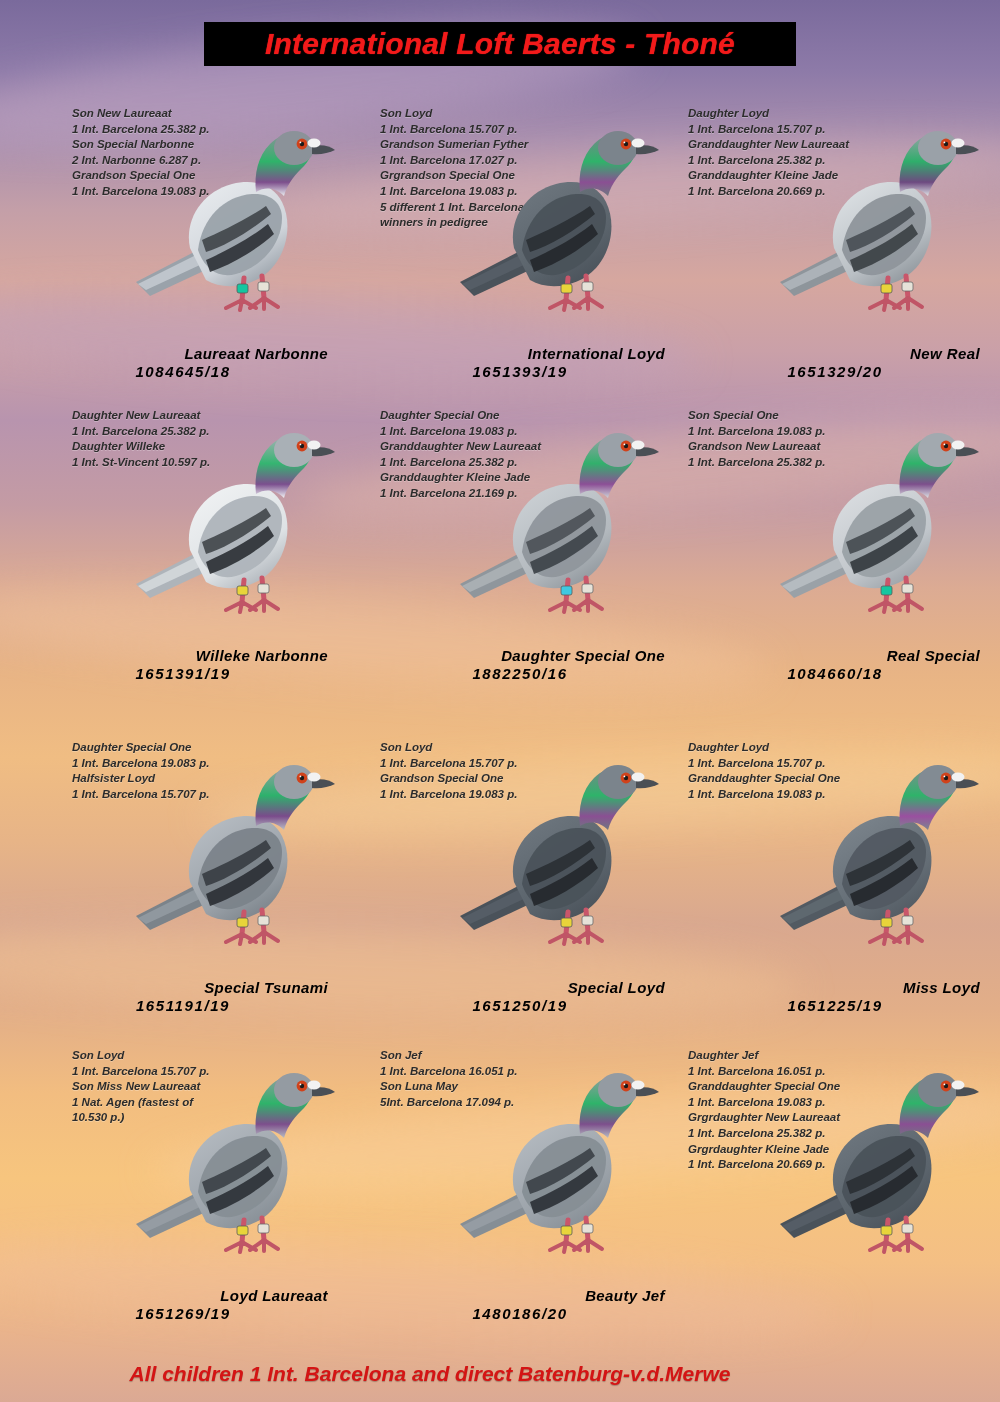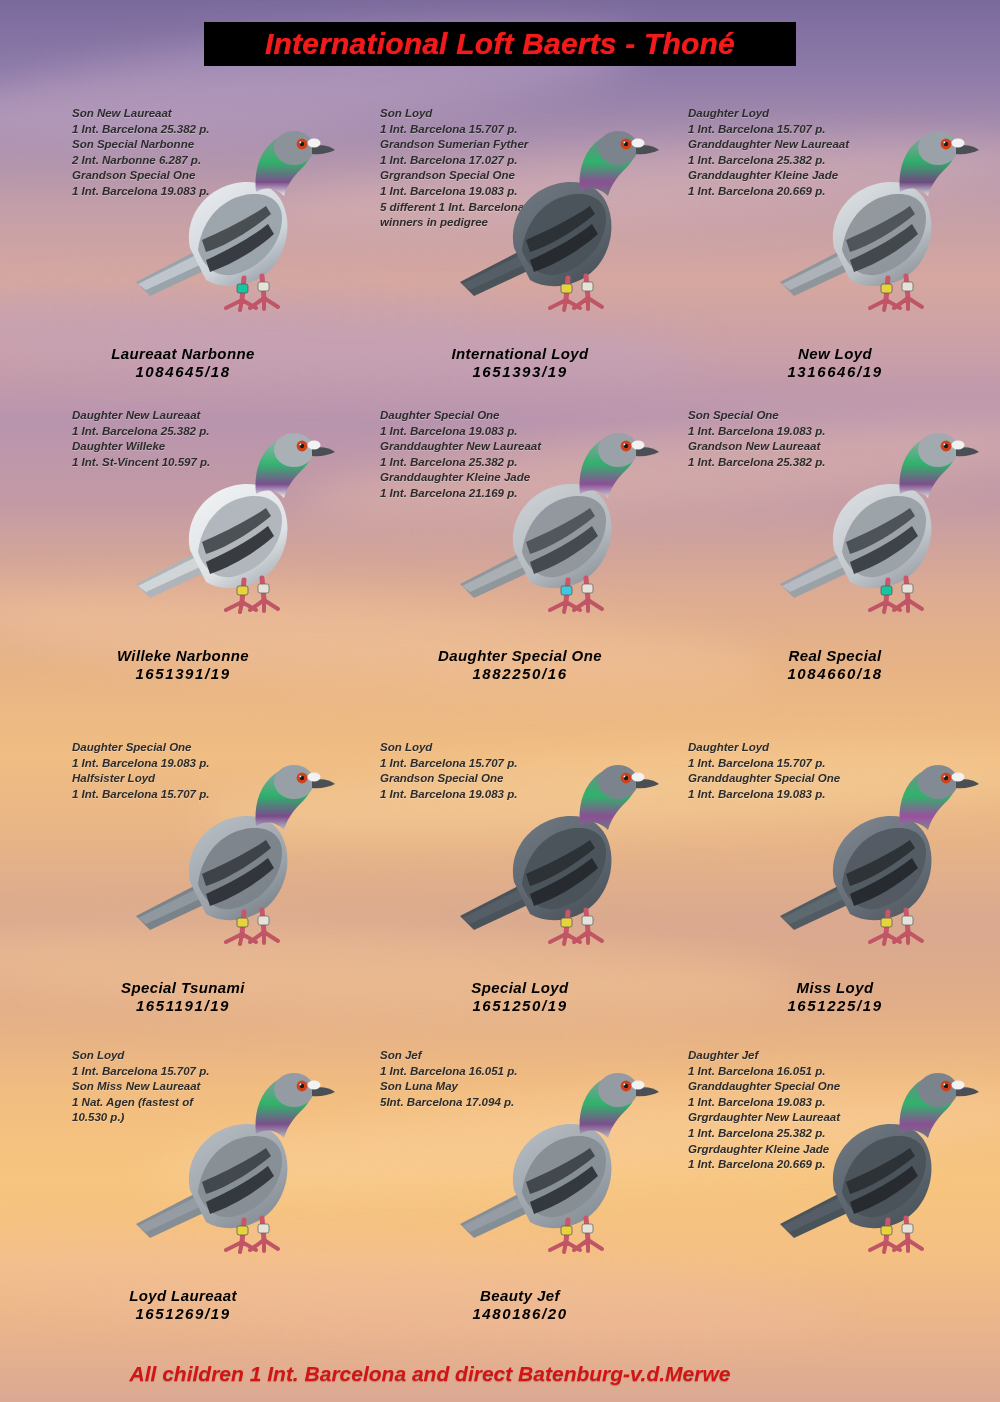--- a/index.html
+++ b/index.html
@@ -123,21 +123,21 @@
     left: 0;
     width: 290px;
     text-align: center;
     color: #000;
     font-weight: bold;
     font-style: italic;
   }
   .col0 .namebox { left: 10px; }
   .col1 .namebox { left: 15px; }
   .col2 .namebox { left: 20px; }
-  .pname { font-size: 15px; letter-spacing: .4px; }
+  .pname { font-size: 15px; letter-spacing: .4px; text-align: right; }
   .pring { font-size: 15px; letter-spacing: 1.6px; margin-top: 1px; }
 
   
   .bird {
     position: absolute;
     width: 250px;
     height: 250px;
     bottom: 38px;
   }
   .col0 .bird { left: 78px; }
@@ -346,22 +346,22 @@
 
   <path d="M138 178 L136 200" stroke="#c9566a" stroke-width="5" stroke-linecap="round"></path>
   <path d="M156 176 L158 198" stroke="#c9566a" stroke-width="5" stroke-linecap="round"></path>
   <path d="M136 200 L120 208 M136 200 L134 210 M136 200 L150 208" stroke="#c05566" stroke-width="4" stroke-linecap="round" fill="none"></path>
   <path d="M158 198 L144 208 M158 198 L158 209 M158 198 L172 207" stroke="#c05566" stroke-width="4" stroke-linecap="round" fill="none"></path>
 
   <rect x="131" y="184" width="11" height="9" rx="2" fill="#e8d43a" stroke="#5a5a5a" stroke-width="0.8"></rect>
   <rect x="152" y="182" width="11" height="9" rx="2" fill="#e6e2d8" stroke="#6a6a6a" stroke-width="0.8"></rect>
 </svg></div>
       <div class="namebox">
-        <div class="pname">New Loyd</div>
-        <div class="pring">1316646/19</div>
+        <div class="pname">New Real</div>
+        <div class="pring">1651329/20</div>
       </div>
     </div>
   </div>
 
   <div class="row" id="row1">
     <div class="cell col0">
       <div class="desc">Daughter New Laureaat
 1 Int. Barcelona 25.382 p.
 Daughter Willeke
 1 Int. St-Vincent 10.597 p.</div>

